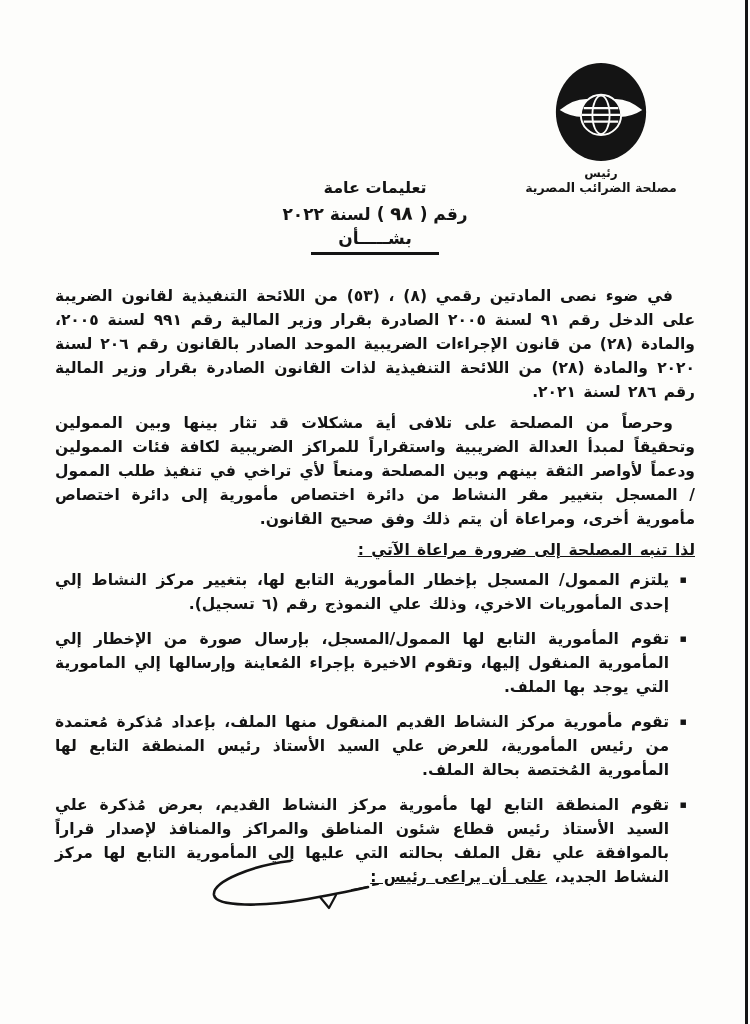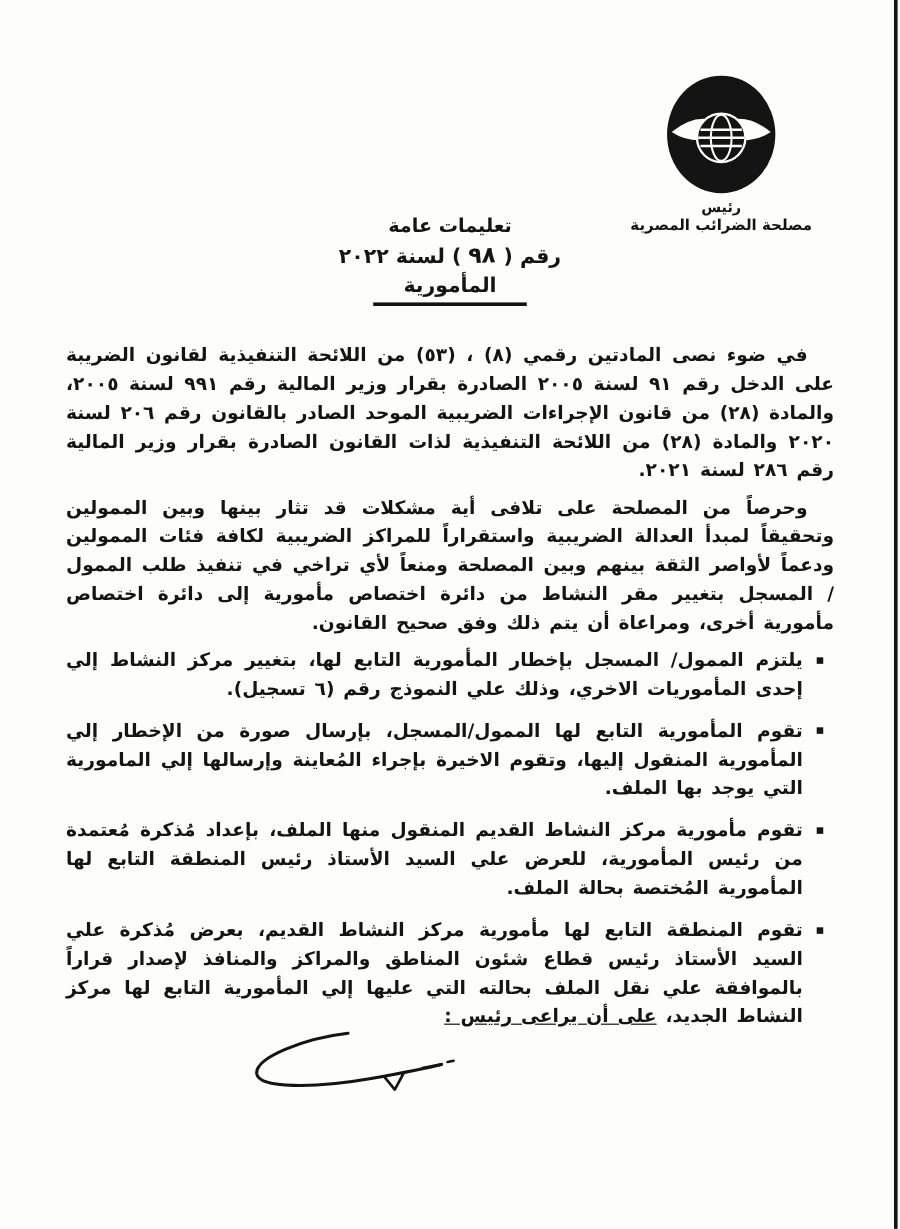--- a/index.html
+++ b/index.html
@@ -161,27 +161,28 @@
     <line x1="32" y1="64" x2="68" y2="64" stroke="#fdfdfb" stroke-width="2.2"></line>
     <ellipse cx="50" cy="57" rx="9" ry="20" fill="none" stroke="#fdfdfb" stroke-width="1.8"></ellipse>
   </svg>
   <div class="role">رئيس</div>
   <div class="org">مصلحة الضرائب المصرية</div>
 </div>
 
 <div class="title-block">
   <div class="title-main">تعليمات عامة</div>
   <div class="title-number"><span>رقم (</span><span class="hand-number">٩٨</span><span>) لسنة ٢٠٢٢</span></div>
-  <div class="title-regarding">المأمورية</div>
+  <div class="title-regarding">بشـــــأن</div>
   <div class="subject-underline"></div>
 </div>
 
 <div class="doc-body">
   <p>في ضوء نصى المادتين رقمي (٨) ، (٥٣) من اللائحة التنفيذية لقانون الضريبة على الدخل رقم ٩١ لسنة ٢٠٠٥ الصادرة بقرار وزير المالية رقم ٩٩١ لسنة ٢٠٠٥، والمادة (٢٨) من قانون الإجراءات الضريبية الموحد الصادر بالقانون رقم ٢٠٦ لسنة ٢٠٢٠ والمادة (٢٨) من اللائحة التنفيذية لذات القانون الصادرة بقرار وزير المالية رقم ٢٨٦ لسنة ٢٠٢١.</p>
   <p>وحرصاً من المصلحة على تلافى أية مشكلات قد تثار بينها وبين الممولين وتحقيقاً لمبدأ العدالة الضريبية واستقراراً للمراكز الضريبية لكافة فئات الممولين ودعماً لأواصر الثقة بينهم وبين المصلحة ومنعاً لأي تراخي في تنفيذ طلب الممول / المسجل بتغيير مقر النشاط من دائرة اختصاص مأمورية إلى دائرة اختصاص مأمورية أخرى، ومراعاة أن يتم ذلك وفق صحيح القانون.</p>
+  <div class="list-intro">لذا تنبه المصلحة إلى ضرورة مراعاة الآتي :</div>
   <ul class="bullet-list">
     <li>
       <span class="bullet">▪</span>
       <span>يلتزم الممول/ المسجل بإخطار المأمورية التابع لها، بتغيير مركز النشاط إلي إحدى المأموريات الاخري، وذلك علي النموذج رقم (٦ تسجيل).</span>
     </li>
     <li>
       <span class="bullet">▪</span>
       <span>تقوم المأمورية التابع لها الممول/المسجل، بإرسال صورة من الإخطار إلي المأمورية المنقول إليها، وتقوم الاخيرة بإجراء المُعاينة وإرسالها إلي المامورية التي يوجد بها الملف.</span>
     </li>
     <li>

